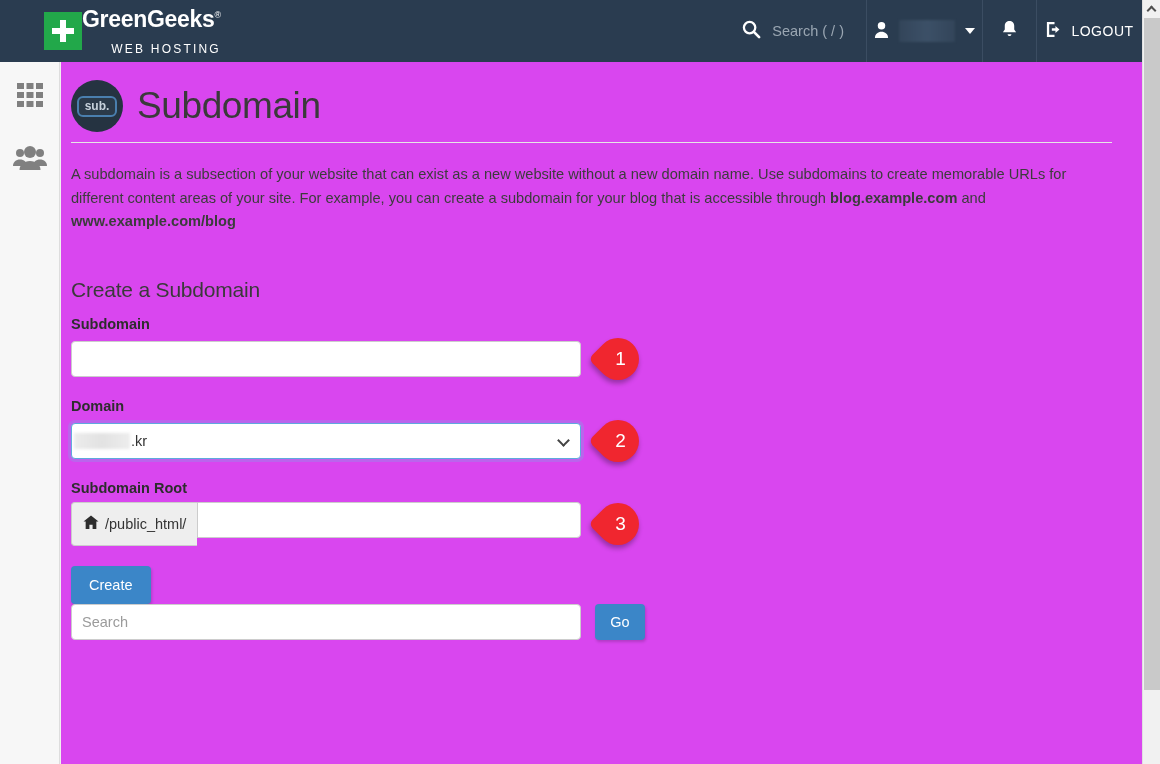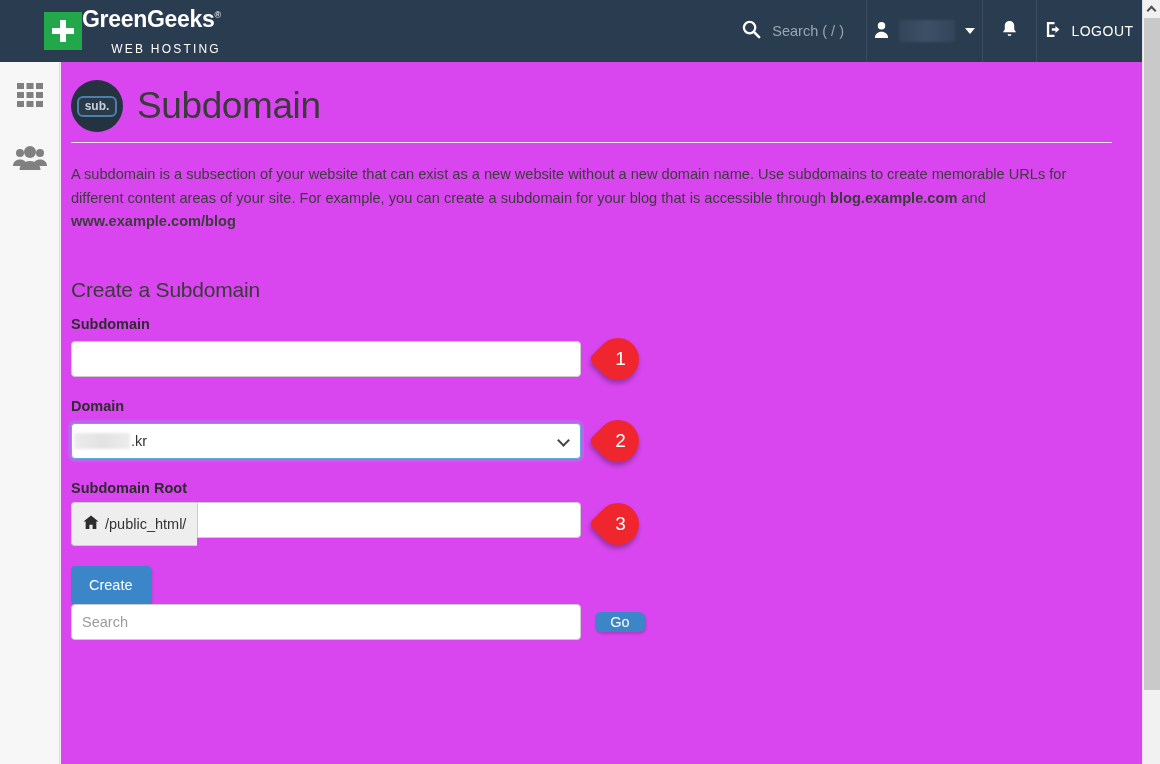--- a/index.html
+++ b/index.html
@@ -278,21 +278,21 @@
     border: none;
     border-radius: 4px;
     background: #3b86c8;
     color: #fff;
     font-family: "Liberation Sans", sans-serif;
     font-size: 14.5px;
     cursor: pointer;
     box-shadow: 1px 2px 3px rgba(0,0,0,0.18);
   }
   .btn-create { height: 38px; padding: 0 18px; margin-top: 20px; }
-  .btn-go { height: 20px; width: 50px; margin-left: 14px; border-radius: 6px; }
+  .btn-go { height: 36px; width: 50px; margin-left: 14px; }
 
   .search-row { display: flex; align-items: center; }
 
   
   .scrollbar {
     position: absolute;
     top: 0; right: 0;
     width: 18px;
     height: 764px;
     background: #f1f1f1;

